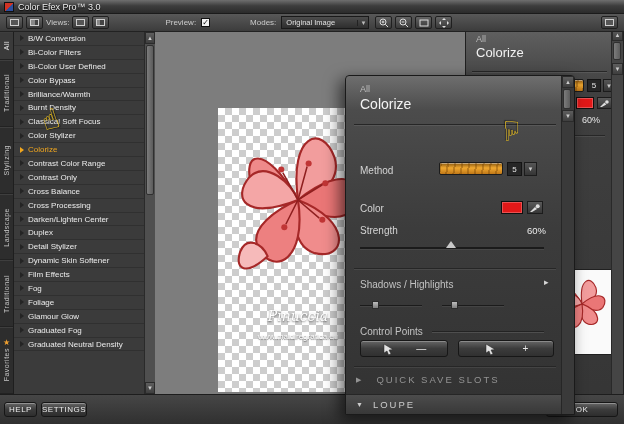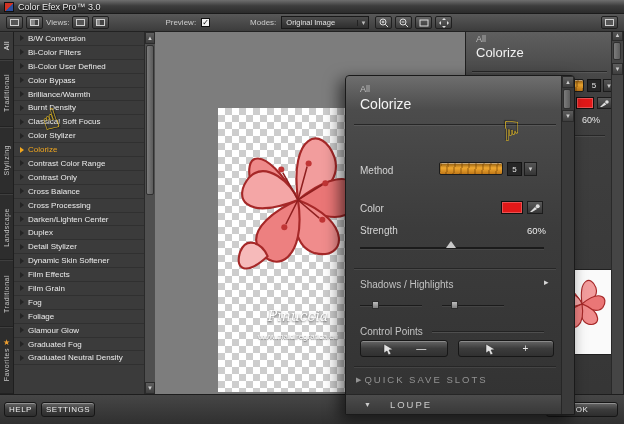--- a/index.html
+++ b/index.html
@@ -109,33 +109,33 @@
   .ms-b{left:96px;width:62px}
   .mini-handle{position:absolute;top:-4px;width:7px;height:8px;background:linear-gradient(#bdbdbd,#7e7e7e);border:1px solid #2c2c2c}
   .ms-a .mini-handle{left:12px}
   .ms-b .mini-handle{left:9px}
   .cp-label{left:14px;top:250px;color:#c2c2c2}
   .cp-line{position:absolute;left:86px;top:255px;width:112px;height:1px;background:#232323;box-shadow:0 1px 0 rgba(255,255,255,.12)}
   .cp-btn{position:absolute;top:264px;height:17px;background:linear-gradient(#666,#3c3c3c 50%,#303030);border:1px solid #171717;border-radius:3px;display:flex;align-items:center;justify-content:space-evenly;box-shadow:inset 0 1px 0 rgba(255,255,255,.25)}
   .cp1{left:14px;width:88px}
   .cp2{left:112px;width:96px}
   .cp-sign{font-size:10px;color:#e6e6e6;line-height:1}
-  .qss-row{position:absolute;left:10px;top:298px;display:flex;align-items:center;gap:3px;color:#939393}
+  .qss-row{position:absolute;left:10px;top:298px;display:flex;align-items:center;gap:15px;color:#939393}
   .qss-tri{font-size:7px}
   .qss-text{font-size:9.5px;letter-spacing:2px}
-  .loupe-bar{position:absolute;left:0;right:0;bottom:0;height:20px;background:linear-gradient(#4c4c4c,#383838);border-top:1px solid #262626;display:flex;align-items:center;gap:19px;padding-left:18px;color:#cscsc}
+  .loupe-bar{position:absolute;left:0;right:0;bottom:0;height:20px;background:linear-gradient(#4c4c4c,#383838);border-top:1px solid #262626;display:flex;align-items:center;gap:10px;padding-left:10px;color:#cscsc}
   .loupe-bar{color:#cccccc}
   .loupe-tri{font-size:7px}
   .loupe-text{font-size:9.5px;letter-spacing:2px}
 
   
   .bottombar{position:absolute;left:0;top:394px;width:100%;height:30px;background:linear-gradient(#464646,#303030);border-top:1px solid #1d1d1d;z-index:3}
   .btn{position:absolute;top:7px;height:15px;background:linear-gradient(#676767,#3c3c3c 50%,#2d2d2d);border:1px solid #161616;border-radius:3px;color:#ececec;font-size:8px;display:flex;align-items:center;justify-content:center;letter-spacing:.5px;box-shadow:inset 0 1px 0 rgba(255,255,255,.3)}
   .btn-help{left:4px;width:33px}
-  .btn-settings{left:41px;width:54px}
+  .btn-settings{left:41px;width:46px}
   .btn-ok{left:546px;width:72px}
 
   
   .hand{position:absolute;z-index:20;font-size:28px;color:#f2c41c;text-shadow:1px 1px 1px rgba(0,0,0,.65);line-height:1}
   .hand1{left:42px;top:106px;transform:rotate(-18deg)}
   .hand2{left:503px;top:116px;transform:rotate(180deg)}
 </style>
 </head>
 <body>
 
@@ -294,24 +294,20 @@
         <span class="bullet"></span>
         <span class="flabel">Detail Stylizer</span>
       </div>
       <div class="filter-item">
         <span class="bullet"></span>
         <span class="flabel">Dynamic Skin Softener</span>
       </div>
       <div class="filter-item">
         <span class="bullet"></span>
         <span class="flabel">Film Effects</span>
-      </div>
-      <div class="filter-item">
-        <span class="bullet"></span>
-        <span class="flabel">Film Grain</span>
       </div>
       <div class="filter-item">
         <span class="bullet"></span>
         <span class="flabel">Fog</span>
       </div>
       <div class="filter-item">
         <span class="bullet"></span>
         <span class="flabel">Foliage</span>
       </div>
       <div class="filter-item">

